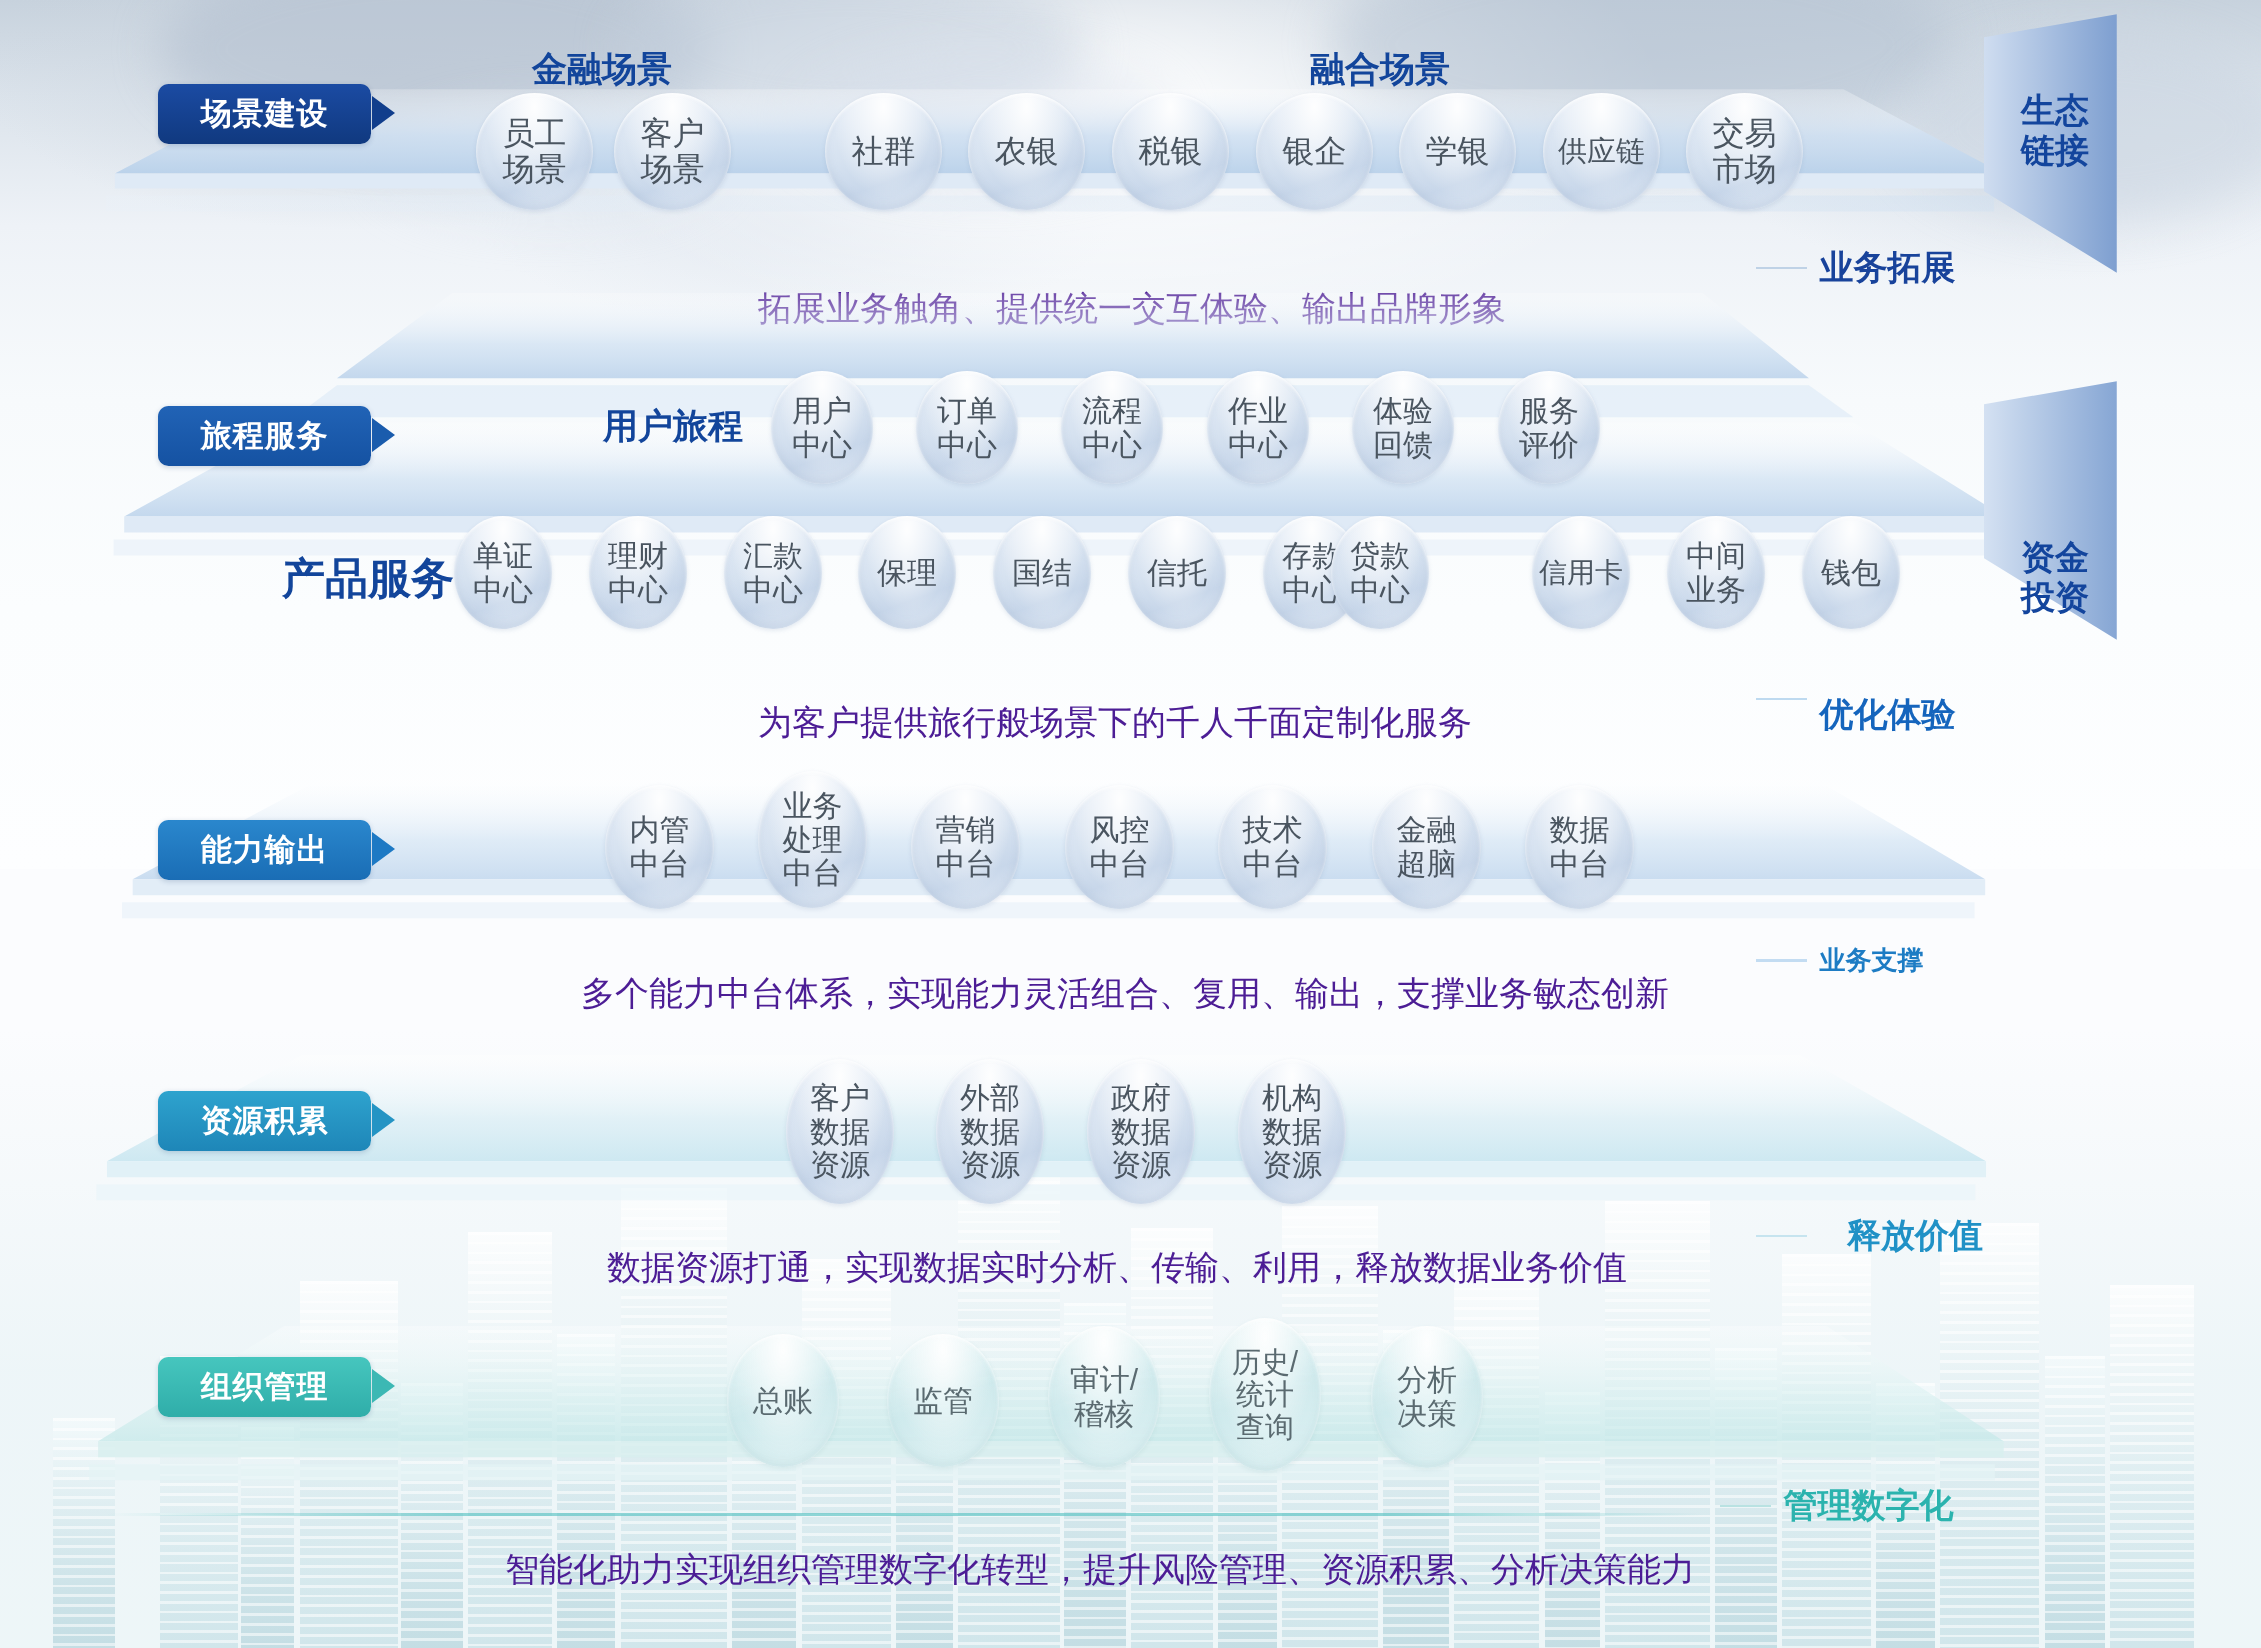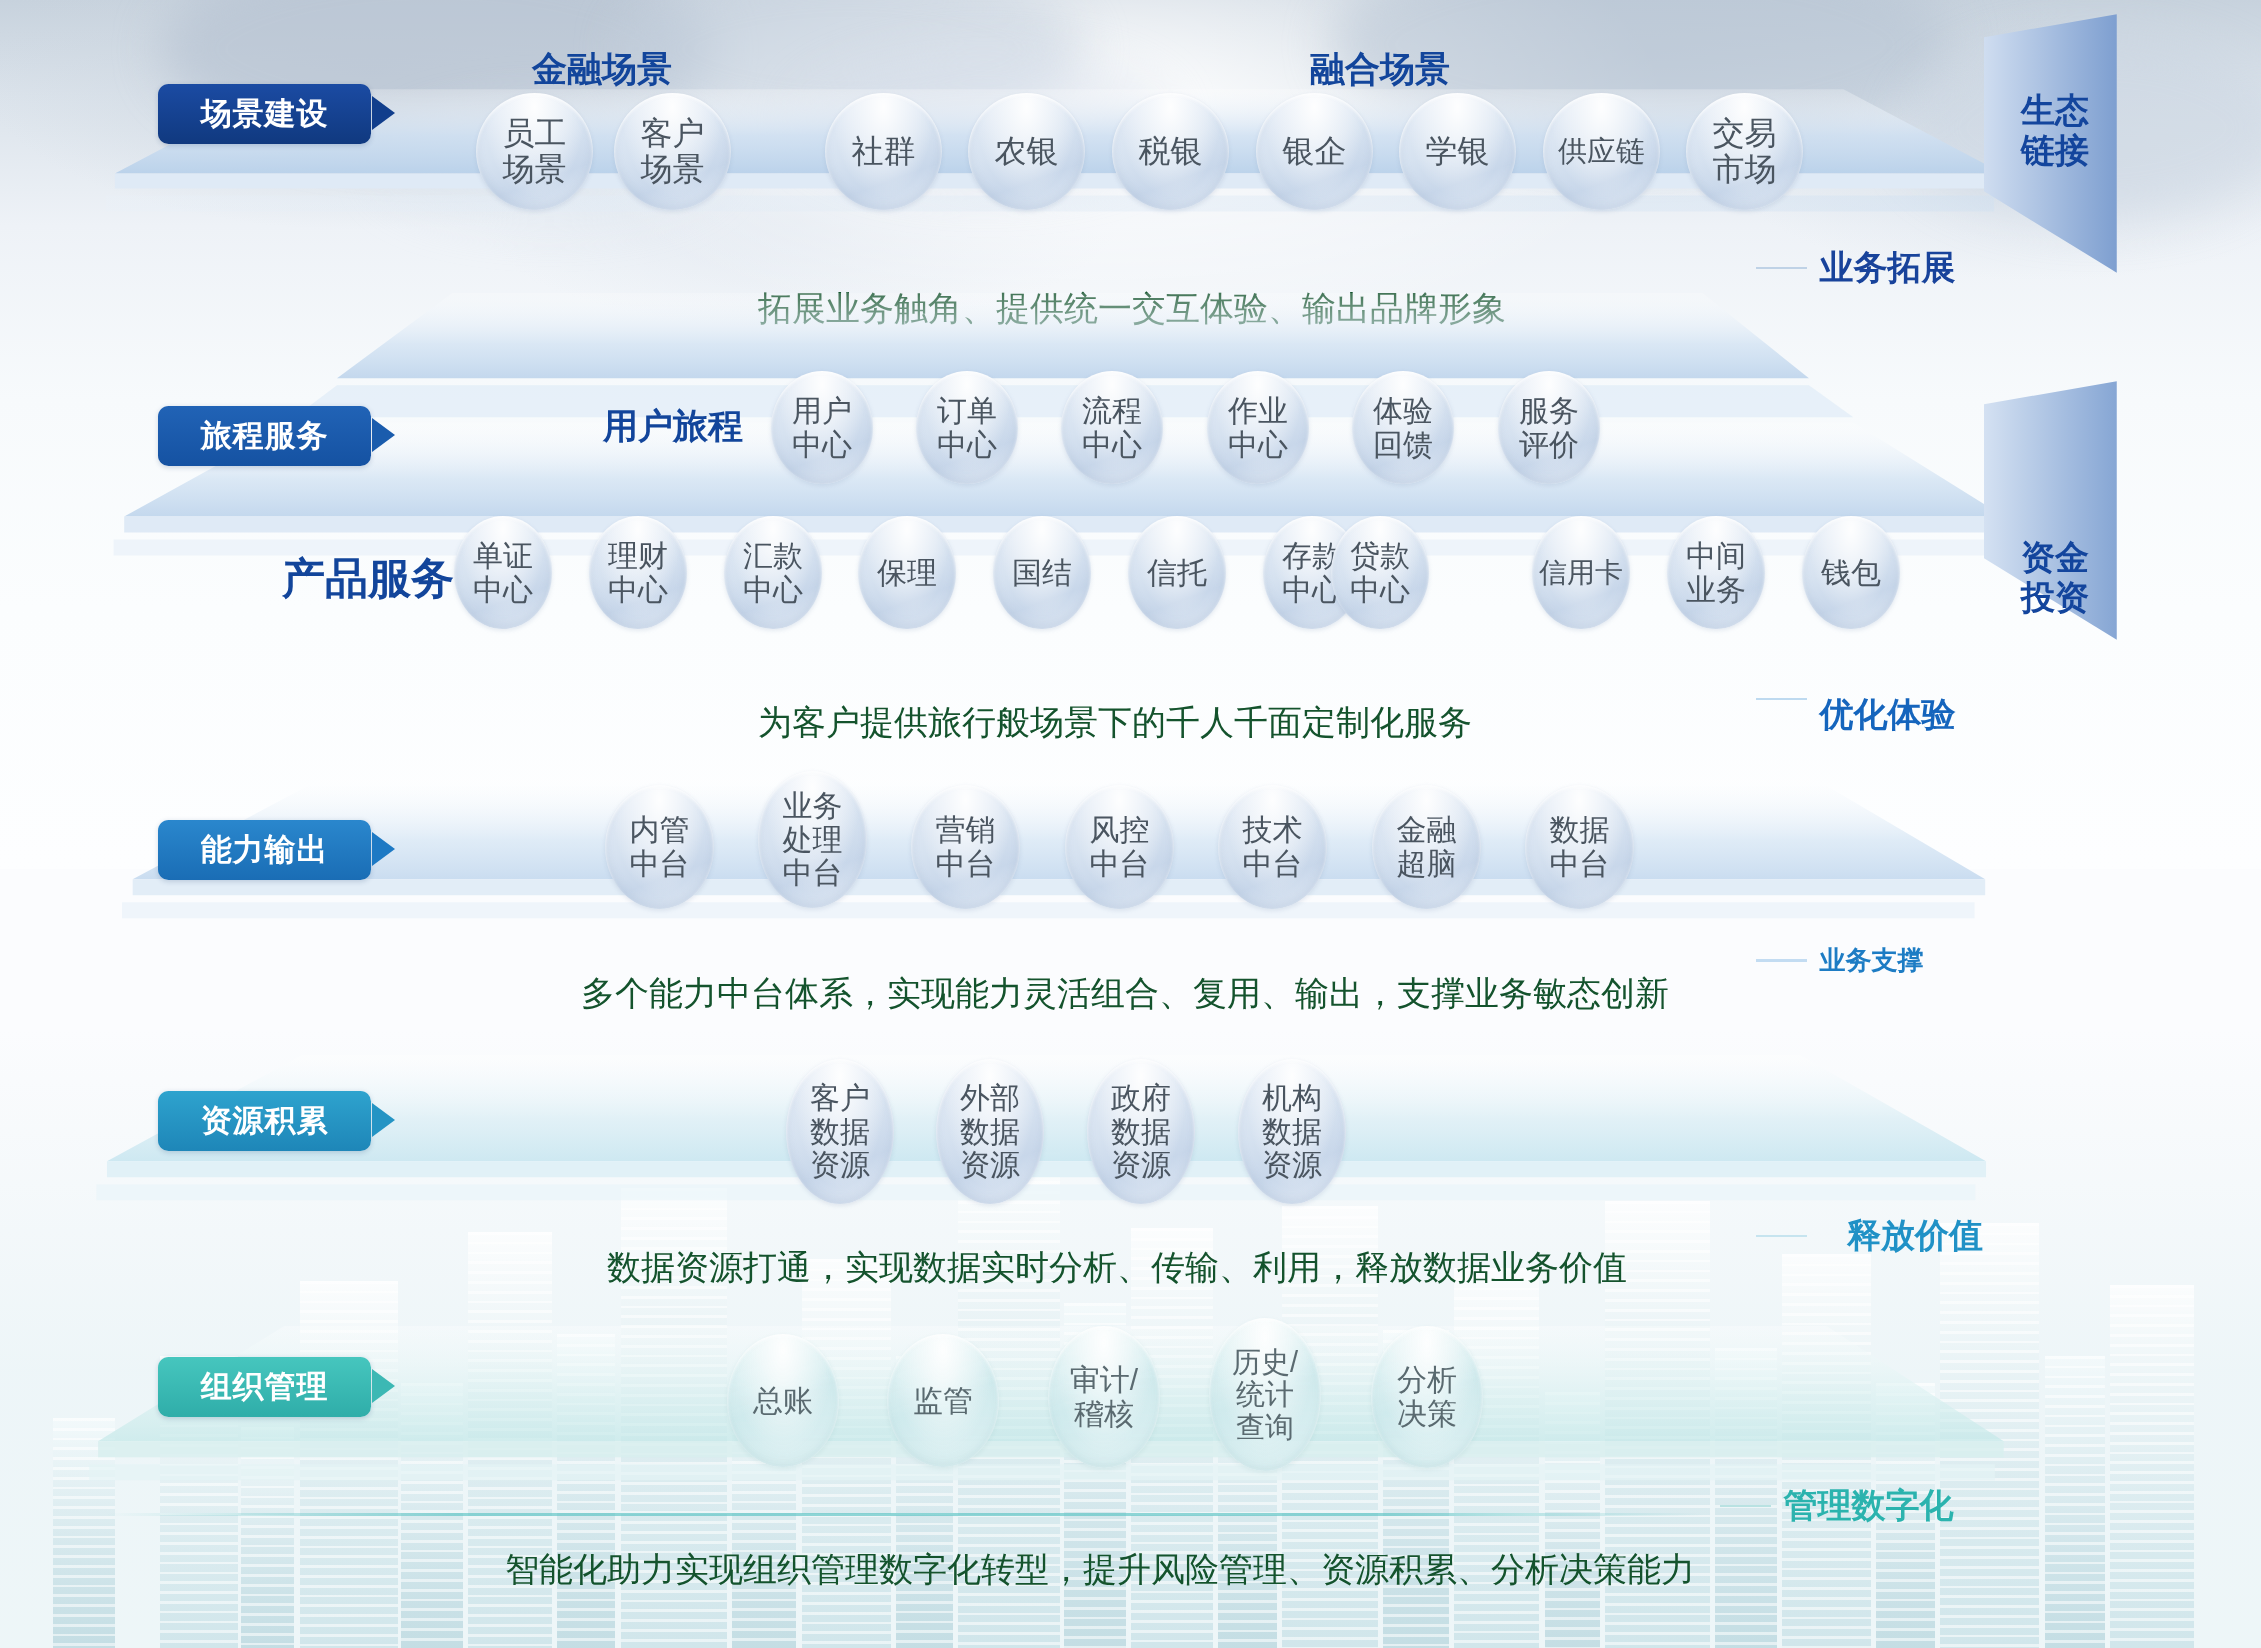--- a/index.html
+++ b/index.html
@@ -63,21 +63,21 @@
     background:
       radial-gradient(ellipse at 50% 12%, rgba(255,255,255,0.95) 0%, rgba(255,255,255,0.3) 44%, rgba(255,255,255,0) 64%),
       linear-gradient(160deg,rgba(231,245,246,0.92) 0%,rgba(206,233,236,0.9) 50%,rgba(223,241,243,0.9) 100%);
     box-shadow:inset 0 1.8px 3.5px rgba(255,255,255,0.95),
                inset 0 -4.4px 8.9px rgba(130,180,185,0.18),
                0 1.8px 4.4px rgba(130,175,180,0.14);
   }
   
   .grpcap{position:absolute;font-weight:bold;color:#12459b;white-space:nowrap;}
   .sidecap{position:absolute;font-weight:bold;white-space:nowrap;}
-  .desc{position:absolute;white-space:nowrap;color:#14532d;font-size:34px;font-weight:500;}
+  .desc{position:absolute;white-space:nowrap;color:#4c1d95;font-size:34px;font-weight:500;}
 
   
   .vbanner{position:absolute;display:flex;align-items:center;justify-content:center;}
   .vbanner .vtxt{
     position:relative;z-index:2;color:#13459d;font-weight:bold;font-size:34px;
     line-height:1.18;text-align:center;
   }
   
   .bandlabel{position:absolute;display:flex;align-items:center;gap:12.4px;white-space:nowrap;}
   .bandlabel .ln{width:51px;height:2.7px;}

